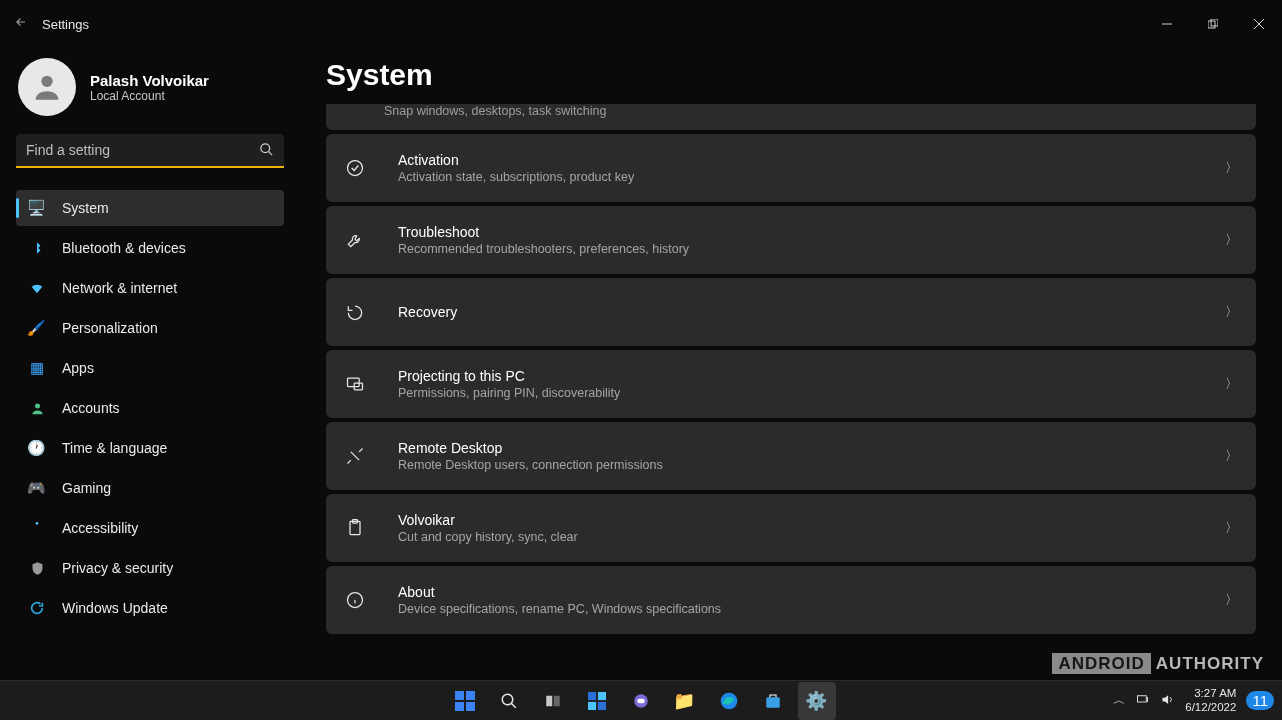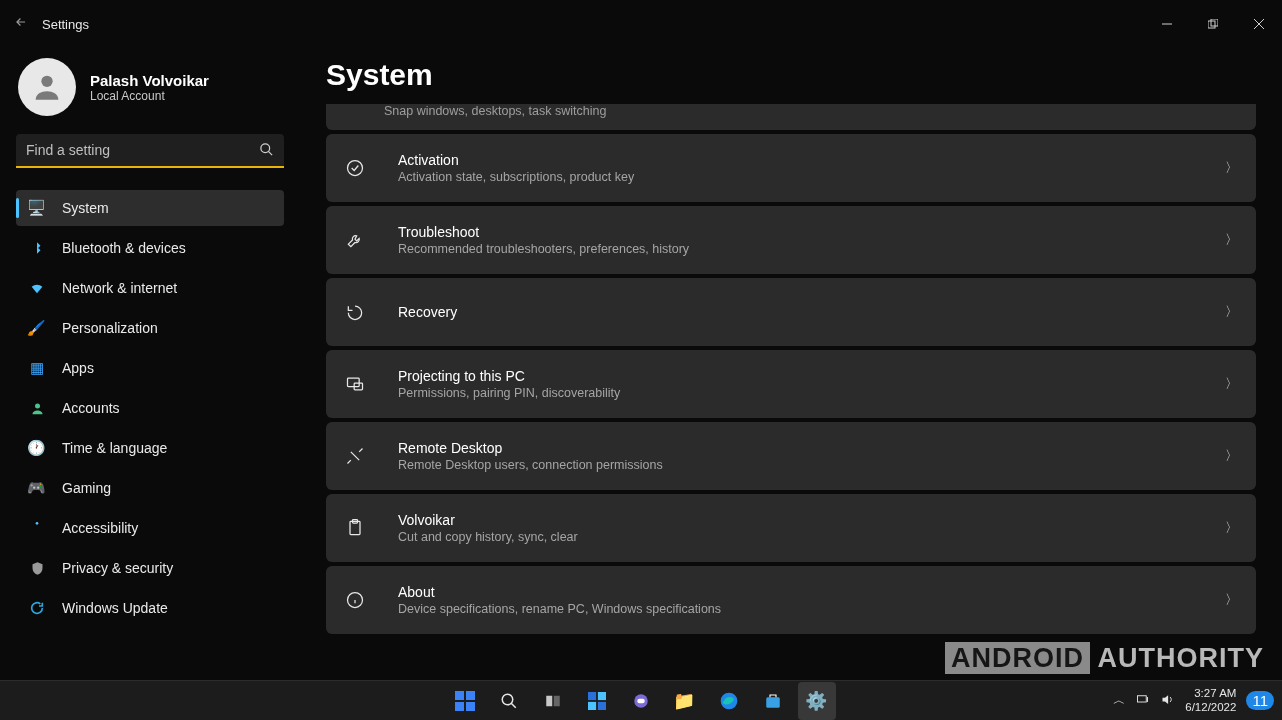--- a/index.html
+++ b/index.html
@@ -87,21 +87,21 @@
 }
 .tb-center { position: absolute; left: 50%; transform: translateX(-50%); display: flex; gap: 6px; }
 .tb-icon { width: 38px; height: 38px; display: flex; align-items: center; justify-content: center; border-radius: 4px; font-size: 18px; }
 .tb-icon.active { background: #383838; }
 .tb-right { margin-left: auto; display: flex; align-items: center; gap: 10px; padding-right: 8px; font-size: 12px; color: #e6e6e6; }
 .tb-dt { text-align: right; line-height: 1.2; font-size: 11.5px; }
 .tb-badge { background: #1f87e8; color: #fff; border-radius: 10px; padding: 1px 6px; font-size: 15px; }
 
 .watermark {
   position: absolute; right: 18px; bottom: 46px;
-  font-size: 27px; font-weight: 700; letter-spacing: 1px;
+  font-size: 17px; font-weight: 700; letter-spacing: 1px;
   color: #b8b8b8; font-family: Arial, sans-serif;
 }
 .watermark .box { background: #8a8a8a; color: #161616; padding: 1px 6px; }
 
 
 .ic-blue { color: #4cc2ff; }
 .ic-store { color: #3ea8ff; }
 .ic-green { color: #4dc38a; }
 .ic-clock { color: #5ab0e8; }
 .ic-gray { color: #9a9a9a; }

